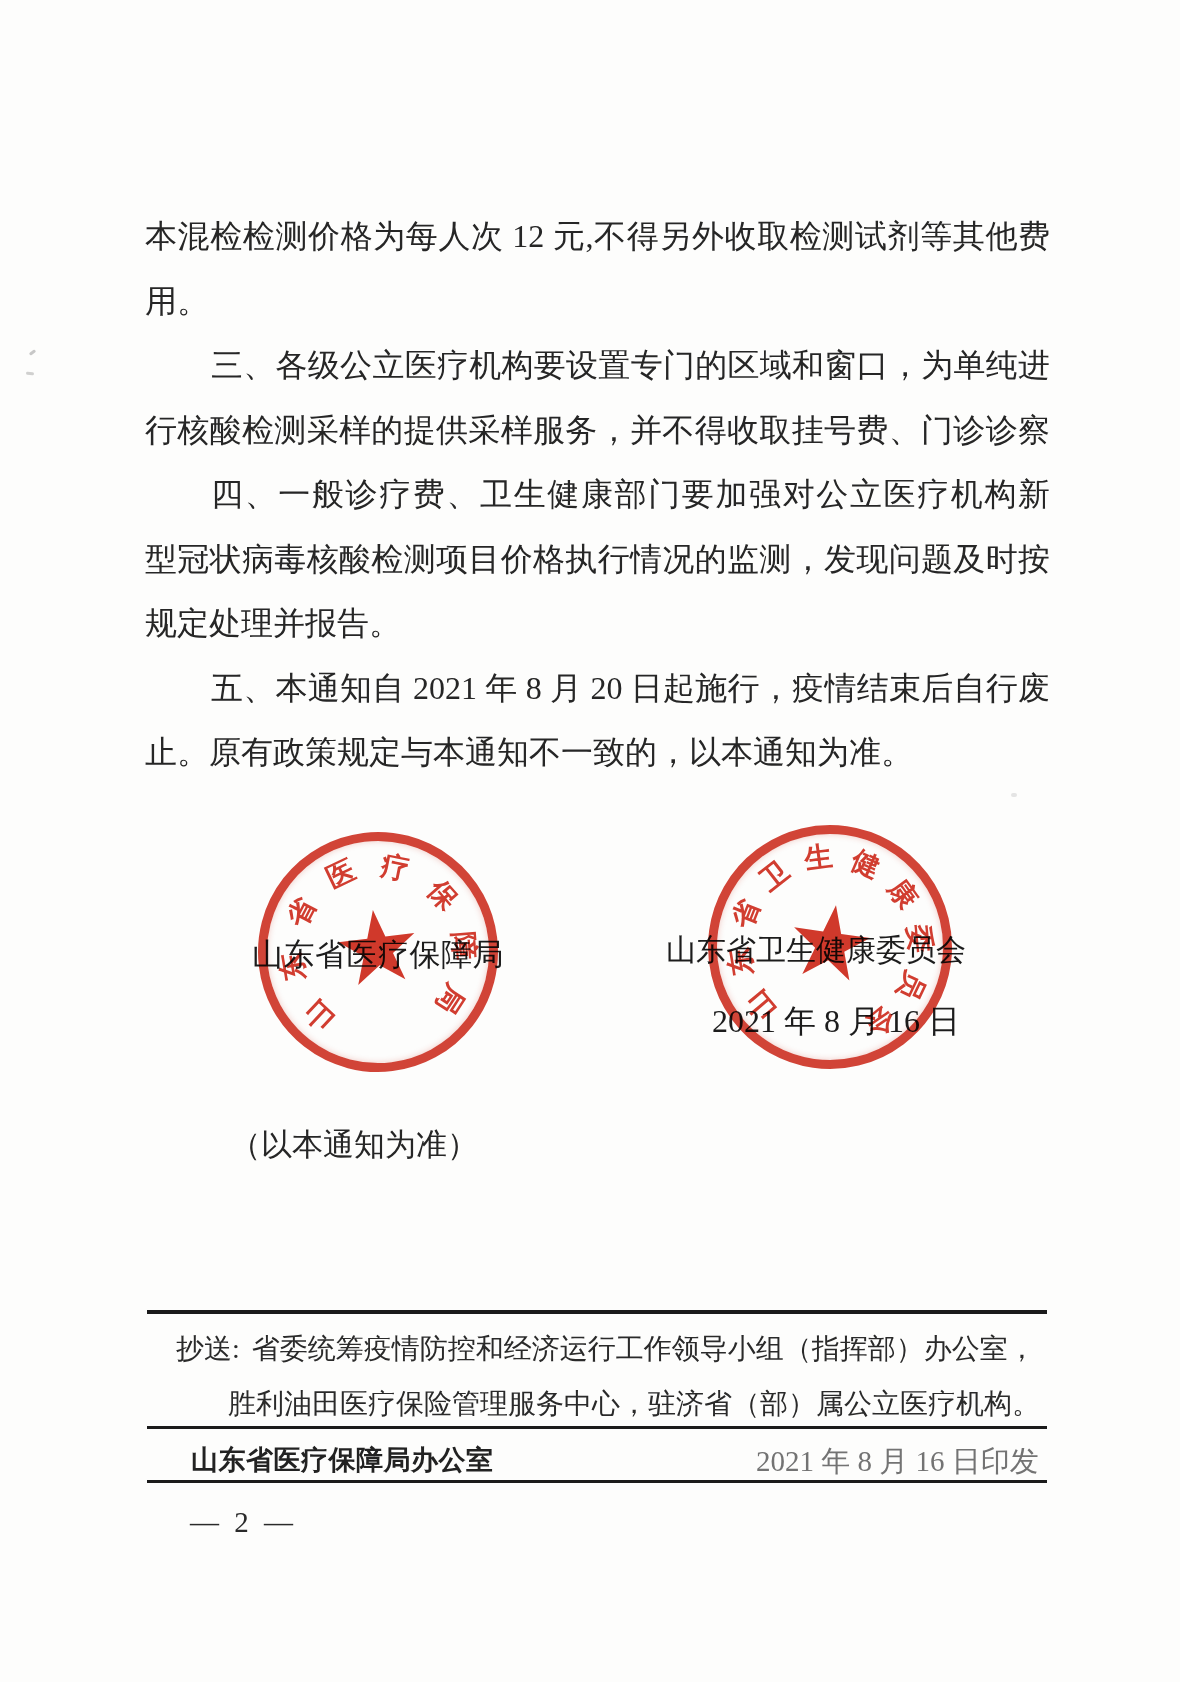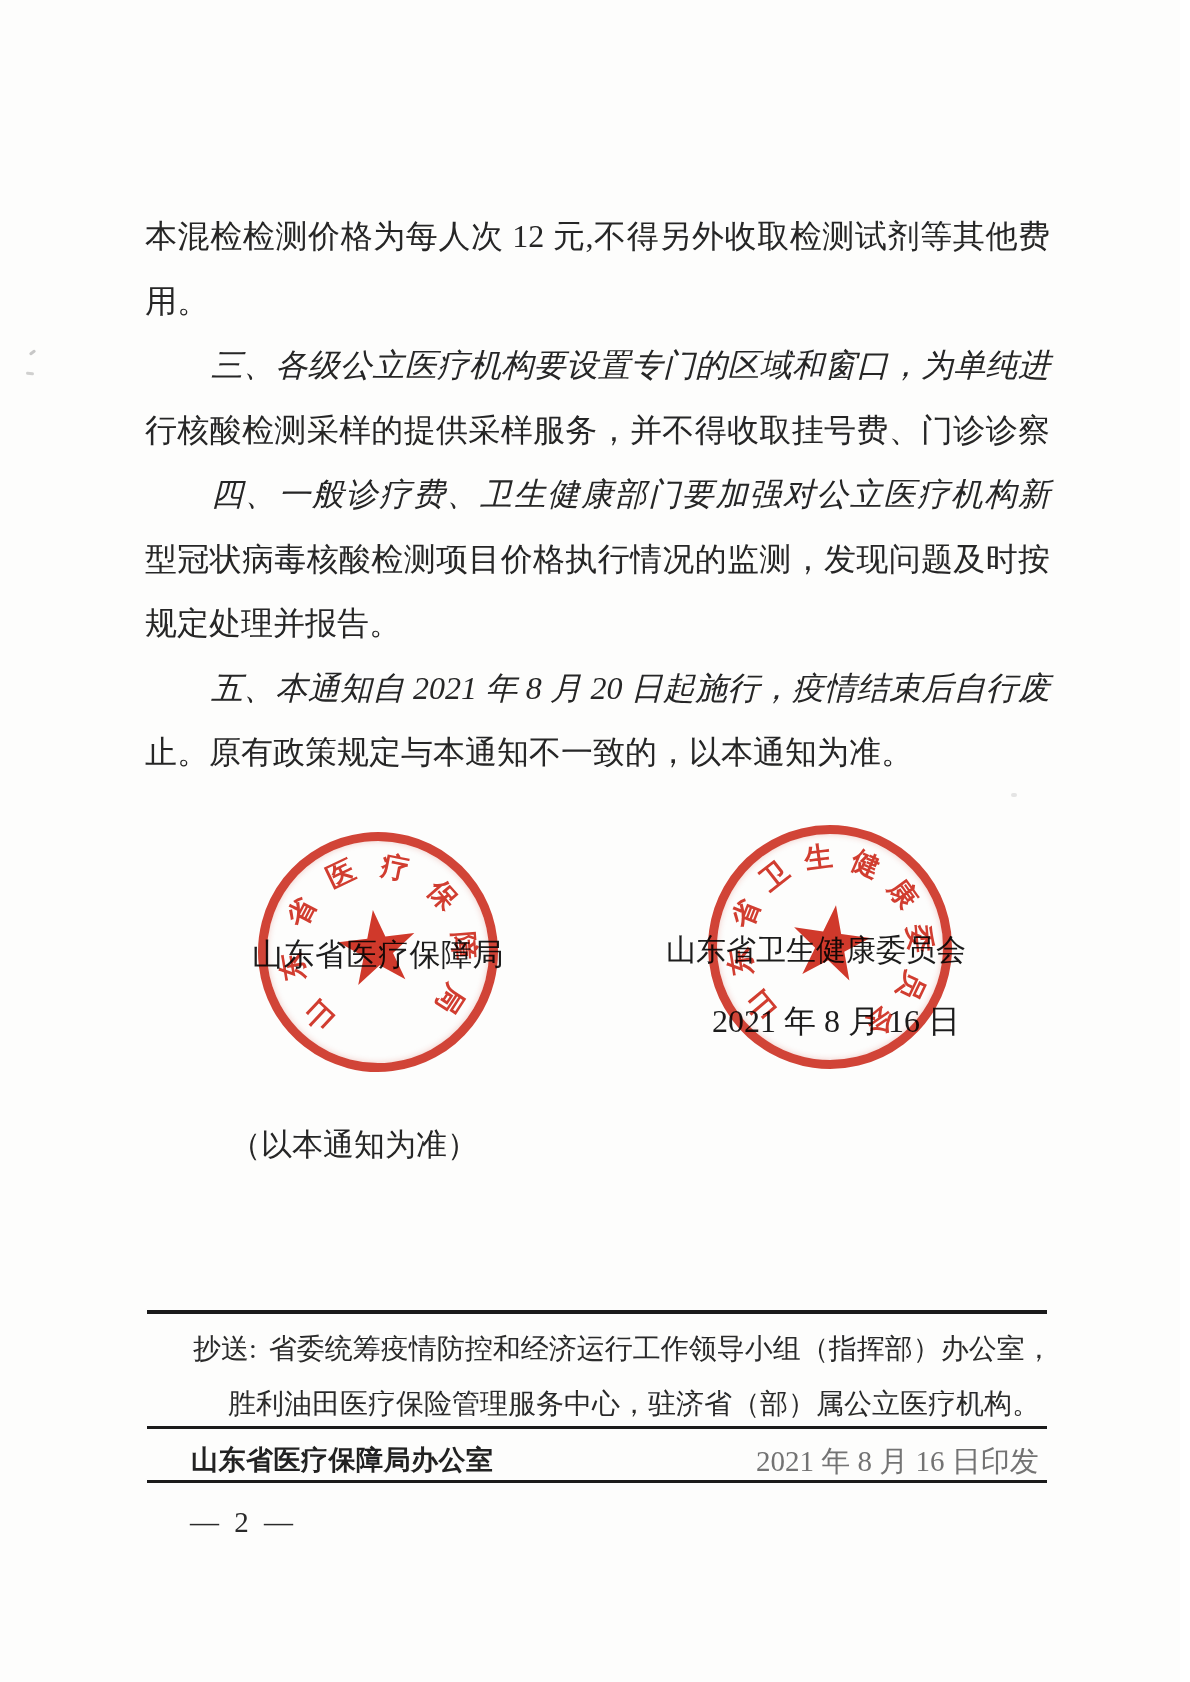--- a/index.html
+++ b/index.html
@@ -17,21 +17,21 @@
     position:absolute;left:145px;top:204px;width:905px;
     font-size:32px;line-height:64.5px;
     color:#262626;
   }
   .body-line{white-space:nowrap;}
   .body-line.fill{
     white-space:normal;
     text-align:justify;
     text-align-last:justify;
   }
-  .body-line.indent{padding-left:66px;font-style:italic;}
+  .body-line.indent{padding-left:66px;}
   .body-line.indent.fill{padding-left:0;text-indent:66px;}
 
   
   .sig{position:absolute;color:#1c1c1c;white-space:nowrap;}
   .sig-left-org {left:252px;top:934px;font-size:31px;letter-spacing:0.5px;}
   .sig-right-org{left:666px;top:930px;font-size:30px;}
   .sig-date     {left:712px;top:1000px;font-size:32px;}
   .disclosure   {position:absolute;left:230px;top:1124px;font-size:31px;color:#262626;}
 
   
@@ -57,21 +57,21 @@
     color:rgba(206,40,25,.9);
     font-family:"Liberation Serif","DejaVu Serif",serif;
   }
 
   
   .rule{position:absolute;left:147px;width:900px;background:#1b1b1b;}
   .rule-top{top:1310px;height:4px;}
   .rule-mid{top:1426px;height:3px;}
   .rule-bottom{top:1480px;height:3px;}
 
-  .cc-line1{position:absolute;left:193px;top:1330px;font-size:28px;color:#2a2a2a;white-space:nowrap;}
+  .cc-line1{position:absolute;left:176px;top:1330px;font-size:28px;color:#2a2a2a;white-space:nowrap;}
   .cc-label{margin-right:12px;}
   .cc-line2{position:absolute;left:228px;top:1385px;font-size:28px;color:#2a2a2a;white-space:nowrap;}
   .issuer{position:absolute;left:191px;top:1442px;font-size:27px;font-weight:600;color:#222;letter-spacing:0.5px;}
   .print-date{position:absolute;left:756px;top:1442px;font-size:29px;color:#737373;}
   .page-number{position:absolute;left:190px;top:1506px;font-size:29px;letter-spacing:4px;color:#2a2a2a;}
 
   
   .stray{position:absolute;background:#9a9a9a;border-radius:2px;}
   .stray.m1{left:29px;top:351px;width:7px;height:3px;transform:rotate(-35deg);opacity:.55;}
   .stray.m2{left:26px;top:372px;width:8px;height:3px;transform:rotate(8deg);opacity:.45;}

